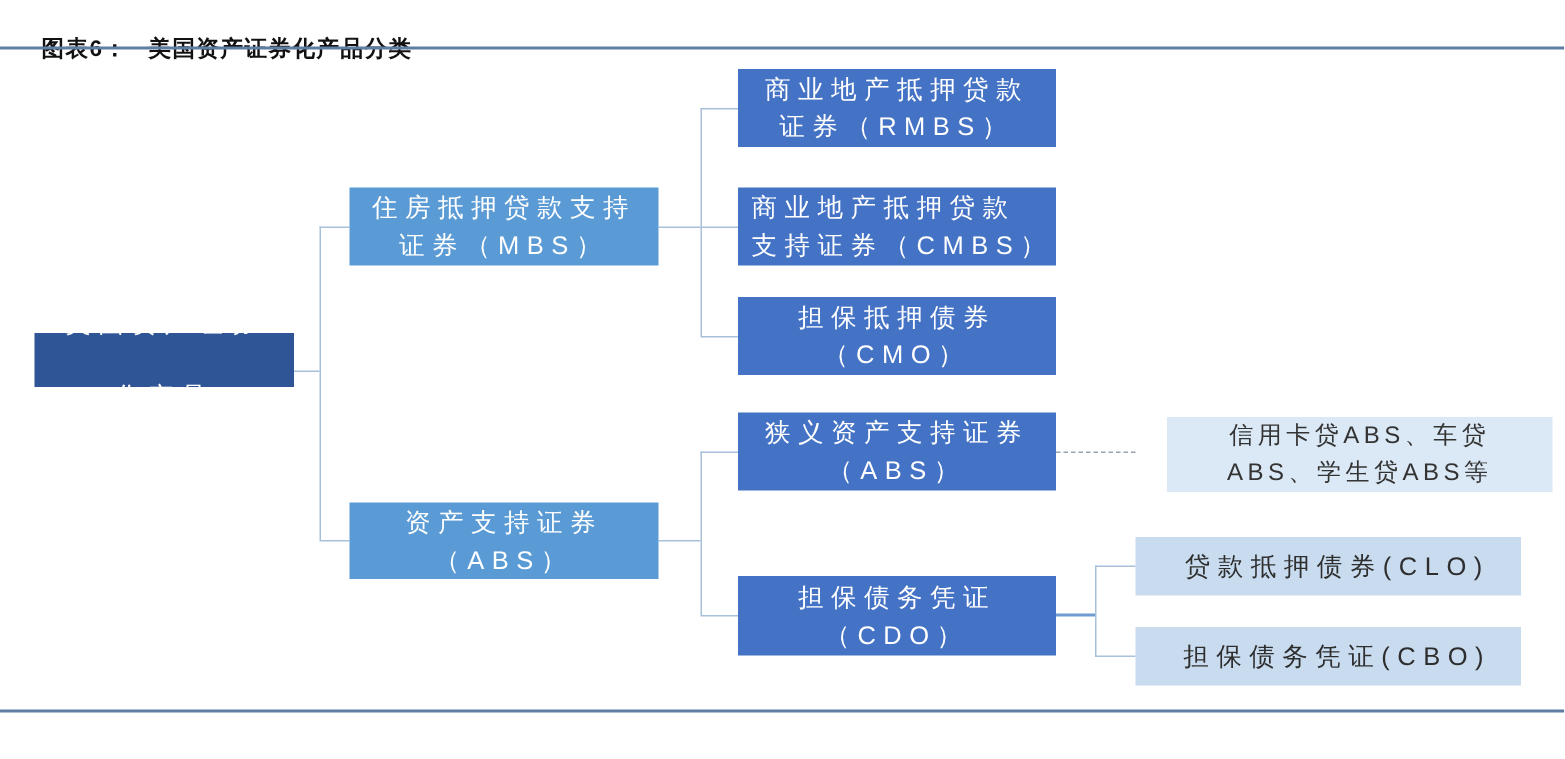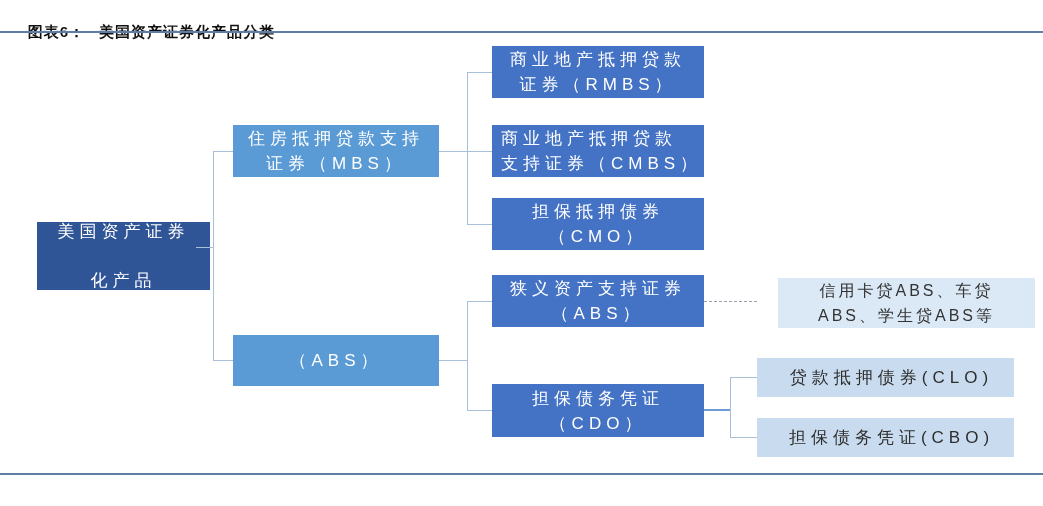--- a/index.html
+++ b/index.html
@@ -46,30 +46,31 @@
 
 <div class="page">
 
   <div class="title-row">
     <span class="title-prefix">图表6：</span><span>美国资产证券化产品分类</span>
   </div>
   <div class="title-rule"></div>
 
   <div class="diagram">
 
-    <div class="box b-root" style="left:37px;top:188px;width:173px;height:68px;gap:24px;">
+    <div class="box b-root" style="left:23px;top:188px;width:173px;height:36px;gap:24px;">
       <span class="ln">美国资产证券</span>
       <span class="ln">化产品</span>
     </div>
 
     <div class="box b-mid" style="left:233px;top:91px;width:206px;height:52px;">
       <span class="ln">住房抵押贷款支持</span>
       <span class="ln">证券（MBS）</span>
     </div>
     <div class="box b-mid" style="left:233px;top:301px;width:206px;height:51px;">
+      <span class="ln">资产支持证券</span>
       <span class="ln">（ABS）</span>
     </div>
 
     <div class="box b-child" style="left:492px;top:12px;width:212px;height:52px;">
       <span class="ln">商业地产抵押贷款</span>
       <span class="ln">证券（RMBS）</span>
     </div>
     <div class="box b-child left-align" style="left:492px;top:91px;width:212px;height:52px;">
       <span class="ln">商业地产抵押贷款</span>
       <span class="ln">支持证券（CMBS）</span>

